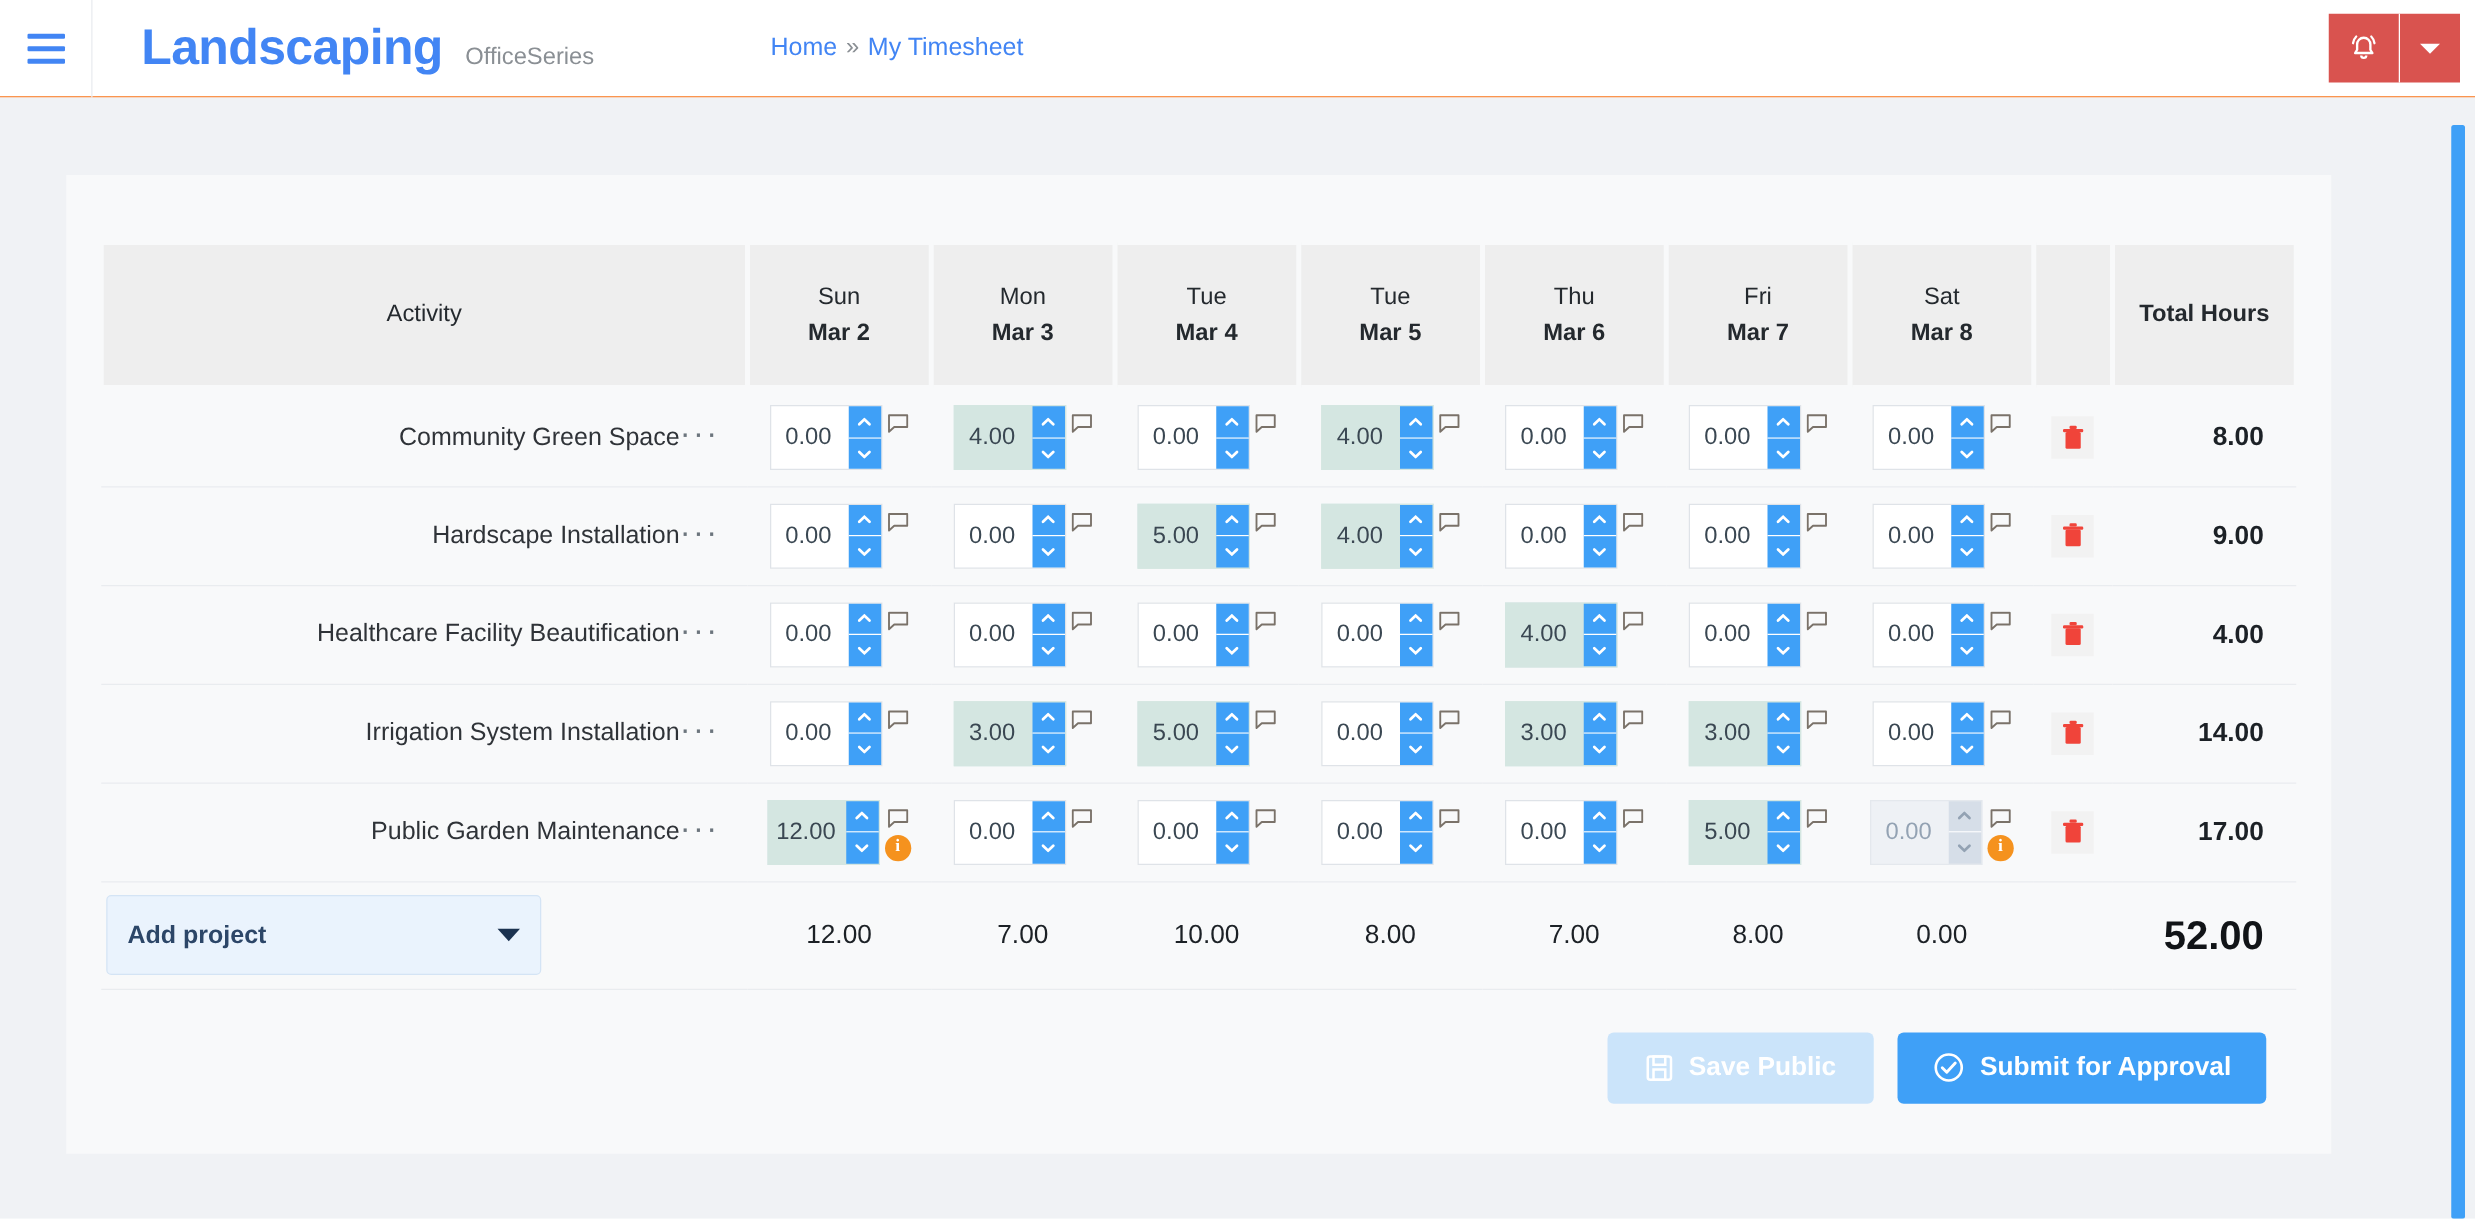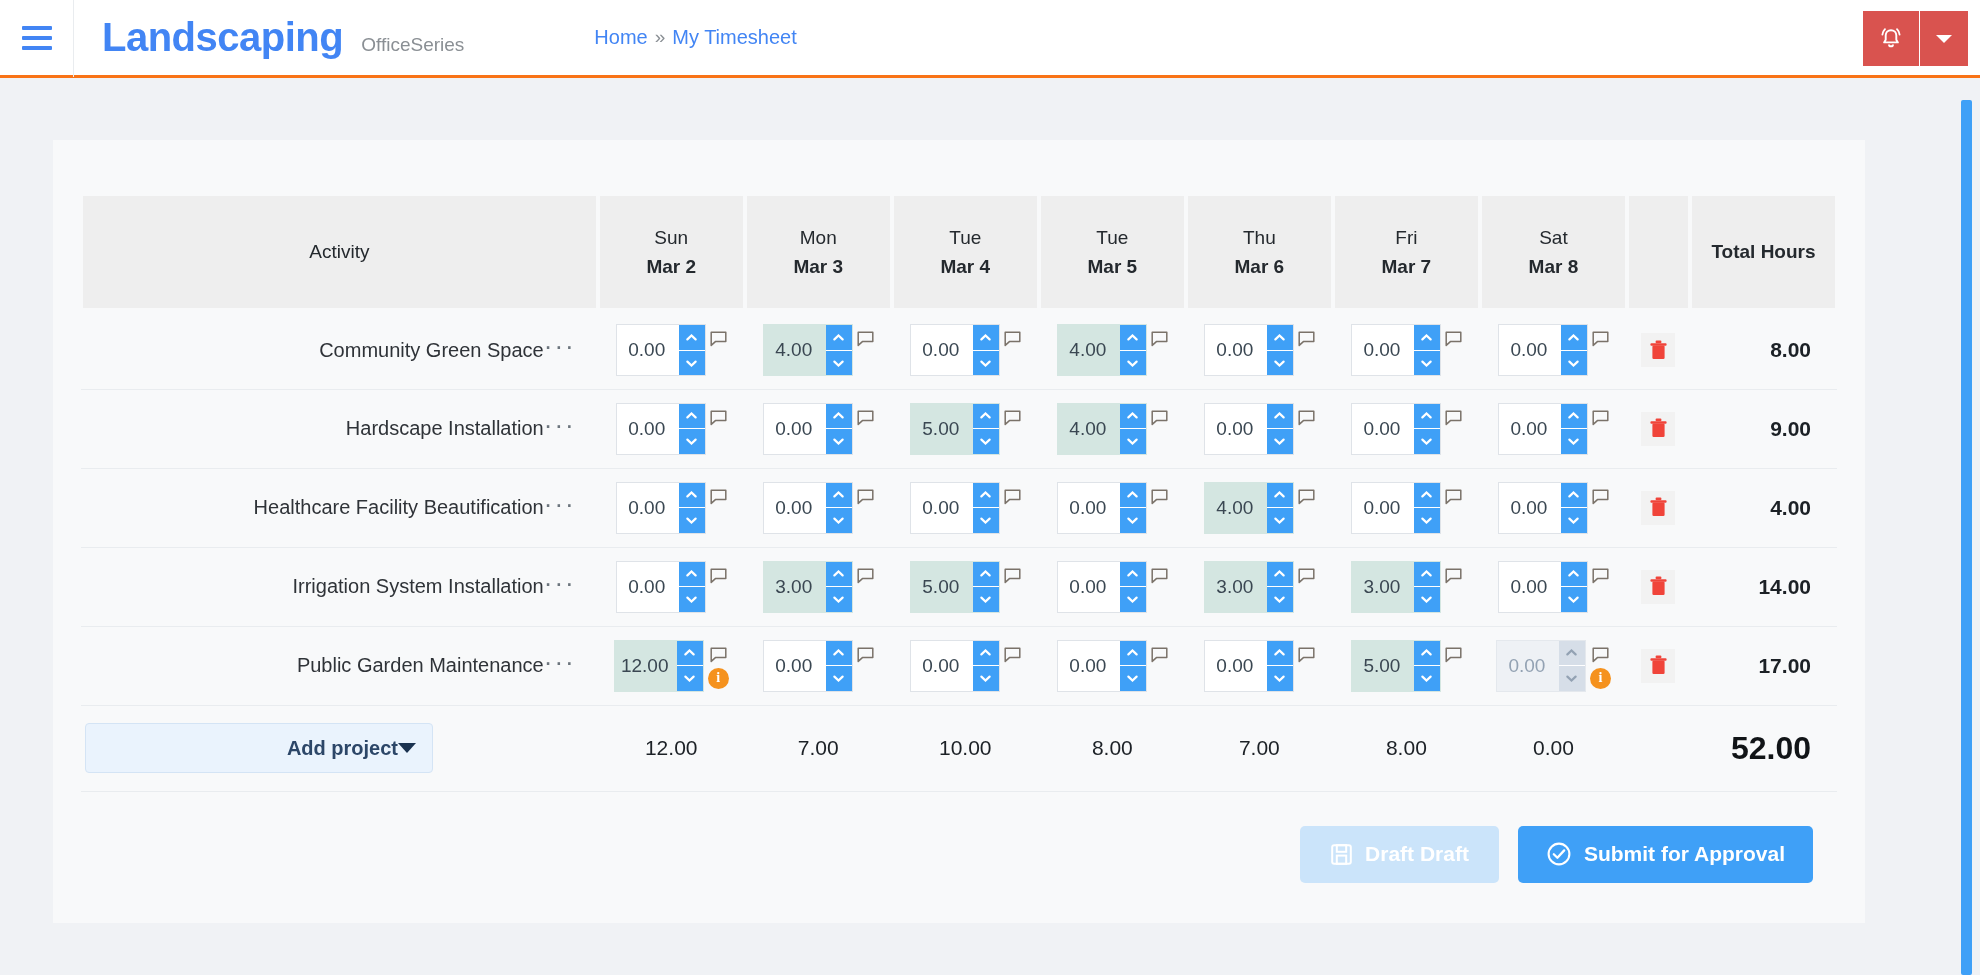--- a/index.html
+++ b/index.html
@@ -10,21 +10,22 @@
     overflow: hidden;
   }
 
   
   .topbar {
     position: relative;
     height: 78px;
     background: #ffffff;
     display: flex;
     align-items: center;
-    border-bottom: 3px solid #f97316;
+    border-bottom: 1px solid #f97316;
+    gap: 11px;
   }
   .hamburger {
     width: 74px; height: 78px;
     display: flex; flex-direction: column;
     align-items: center; justify-content: center;
     gap: 6px;
     cursor: pointer;
     border-right: 1px solid #e9ecef;
   }
   .hamburger span {
@@ -164,25 +165,25 @@
   td.rowtotal {
     text-align: right; padding-right: 26px;
     font-size: 21px; font-weight: bold; color: #1c2126;
     vertical-align: middle;
   }
 
   
   tr.totalrow td { height: 86px; vertical-align: middle; border-bottom: 1px solid #e9ecef; }
   .addproject {
     margin-left: 4px;
-    width: 348px; height: 50px;
+    width: 348px; height: 64px;
     background: #eaf3fd;
     border: 1px solid #d4e4f5;
     border-radius: 4px;
-    display: flex; align-items: center; justify-content: flex-end;
+    display: flex; align-items: center; justify-content: space-between;
     padding: 0 16px;
     cursor: pointer;
   }
   .addproject .lbl { font-size: 20px; font-weight: bold; color: #2c4668; }
   .caret-dark {
     width: 0; height: 0;
     border-left: 9px solid transparent;
     border-right: 9px solid transparent;
     border-top: 10px solid #1b3250;
   }
@@ -1234,21 +1235,21 @@
         </tfoot>
     </table>
 
     <div class="actions">
       <button class="btn btn-draft">
         <svg width="23" height="23" viewBox="0 0 23 23">
           <rect x="2.2" y="2.2" width="18.6" height="18.6" rx="2" fill="none" stroke="#ffffff" stroke-width="2"></rect>
           <rect x="6.8" y="2.2" width="9.4" height="6.6" fill="none" stroke="#ffffff" stroke-width="2"></rect>
           <rect x="6.8" y="12.6" width="9.4" height="8.2" fill="none" stroke="#ffffff" stroke-width="2"></rect>
         </svg>
-        <span>Draft Draft</span>
+        <span>Save Public</span>
       </button>
       <button class="btn btn-submit">
         <svg width="26" height="26" viewBox="0 0 26 26">
           <circle cx="13" cy="13" r="10.4" fill="none" stroke="#ffffff" stroke-width="2.1"></circle>
           <path d="M7.8 13.2 L11.4 16.8 L18.2 9.4" fill="none" stroke="#ffffff" stroke-width="2.3" stroke-linecap="round" stroke-linejoin="round"></path>
         </svg>
         <span>Submit for Approval</span>
       </button>
     </div>
   </div>

